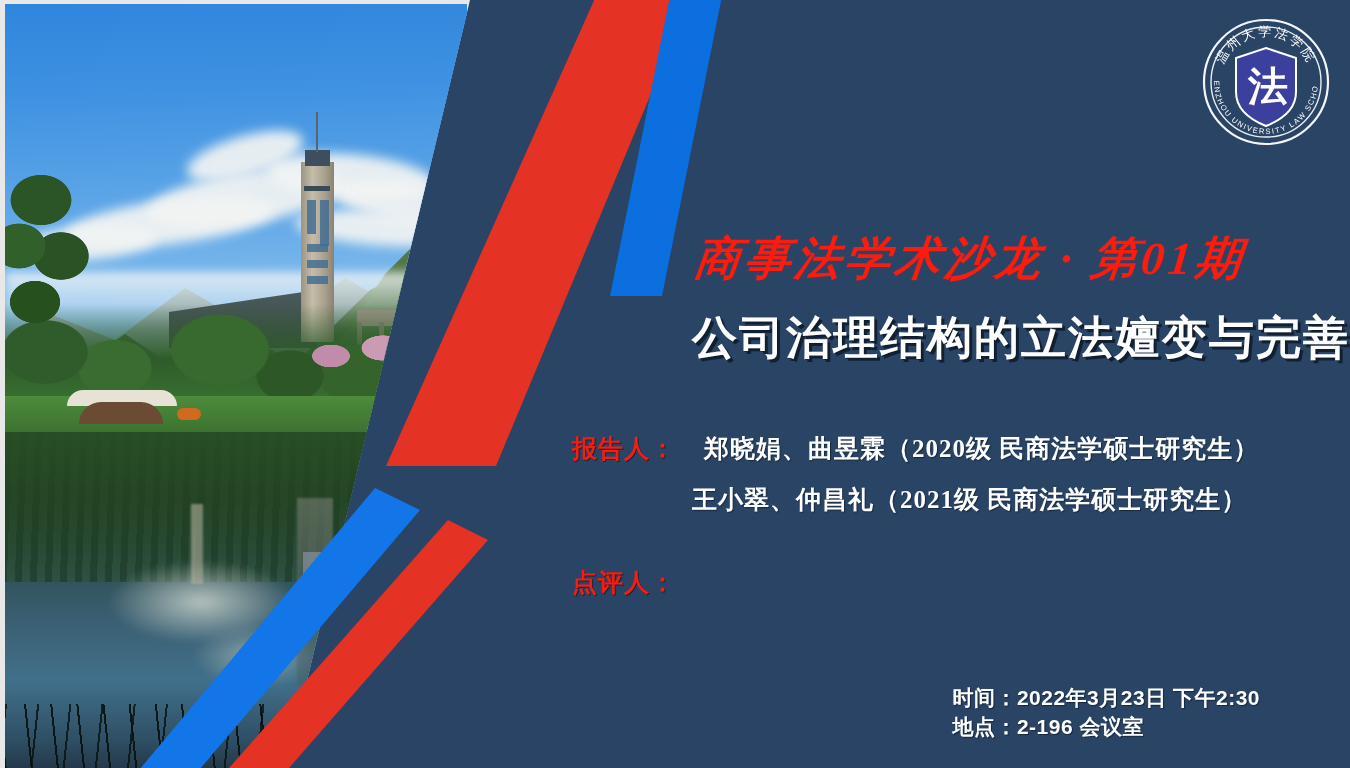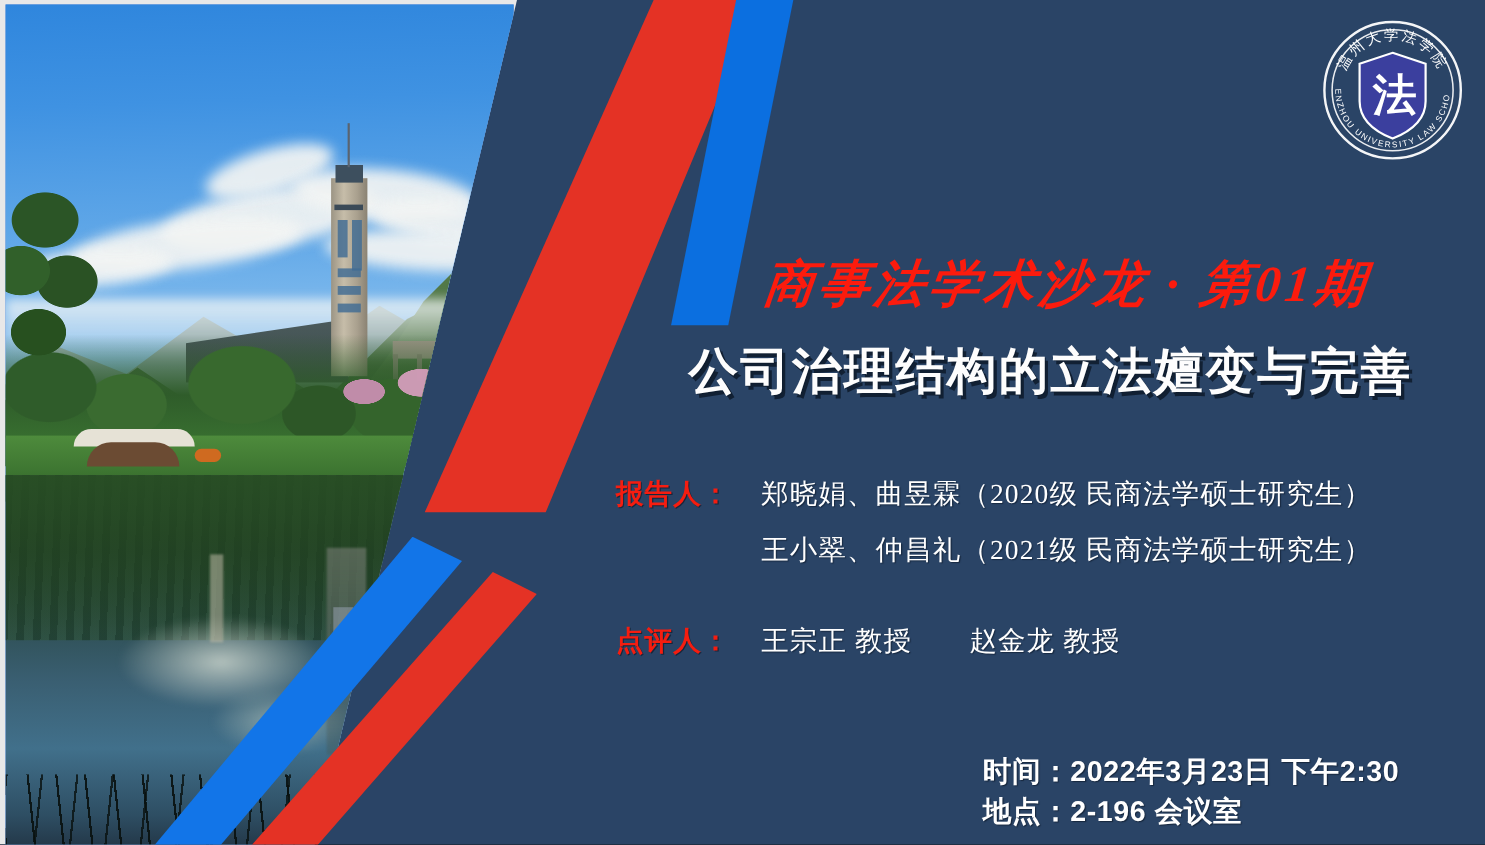--- a/index.html
+++ b/index.html
@@ -213,50 +213,52 @@
     text-align:center;
     white-space:nowrap;
     transform:skewX(-6deg);
   }
   .main-title{
     position:absolute;left:560px;top:308px;width:790px;
     color:#fdfdfd;
     font-family:"Liberation Serif","DejaVu Serif",serif;
     font-weight:700;
     font-size:45px;letter-spacing:2px;
-    text-align:center;white-space:nowrap;
+    text-align:right;white-space:nowrap;
     text-shadow:3px 3px 0 rgba(13,26,42,.85), 1px 1px 0 rgba(13,26,42,.6);
   }
 
   .block{position:absolute;font-family:"Liberation Serif","DejaVu Serif",serif;}
   .label{
     color:#f51d10;font-weight:700;font-size:25px;letter-spacing:1px;
     text-shadow:1px 1px 0 rgba(10,20,34,.6);
     white-space:nowrap;
+    margin-left:12px;
   }
   .names{
     color:#ffffff;font-size:25px;letter-spacing:1px;white-space:nowrap;
     text-shadow:1px 1px 1px rgba(10,20,34,.55);
+    font-weight:bold;
   }
 
   .speakers{left:560px;top:432px;}
   .speakers .row{display:flex;align-items:flex-start;margin-bottom:18px;}
   .speakers .label{width:132px;flex:none;}
   .speakers .indent{padding-left:132px;text-align:center;}
 
   .reviewers{left:560px;top:566px;}
   .reviewers .row{display:flex;align-items:flex-end;margin-bottom:14px;}
   .reviewers .label{width:132px;flex:none;}
   .reviewers .indent{padding-left:132px;}
 
   .meta{
-    position:absolute;left:auto;right:78px;top:684px;
+    position:absolute;left:auto;right:90px;top:684px;
     text-align:left;
     font-family:"Liberation Sans","DejaVu Sans",sans-serif;
-    color:#ffffff;font-weight:700;font-size:26px;line-height:1.38;
+    color:#ffffff;font-weight:700;font-size:21px;line-height:1.38;
     letter-spacing:.5px;white-space:nowrap;
     text-shadow:1px 1px 1px rgba(10,20,34,.6);
   }
 </style>
 </head>
 <body>
 
 <div id="slide">
 
   <div class="photo-wrap">
@@ -342,21 +344,20 @@
       <span class="names">郑晓娟、曲昱霖（2020级 民商法学硕士研究生）</span>
     </div>
     <div class="row indent">
       <span class="names">王小翠、仲昌礼（2021级 民商法学硕士研究生）</span>
     </div>
   </div>
 
   <div class="block reviewers">
     <div class="row">
       <span class="label">点评人：</span>
-      <span class="names">王宗正 教授　　赵金龙 教授</span>
     </div>
   </div>
 
   <div class="meta">
     <div>时间：2022年3月23日  下午2:30</div>
     <div>地点：2-196 会议室</div>
   </div>
 
 </div>
 

